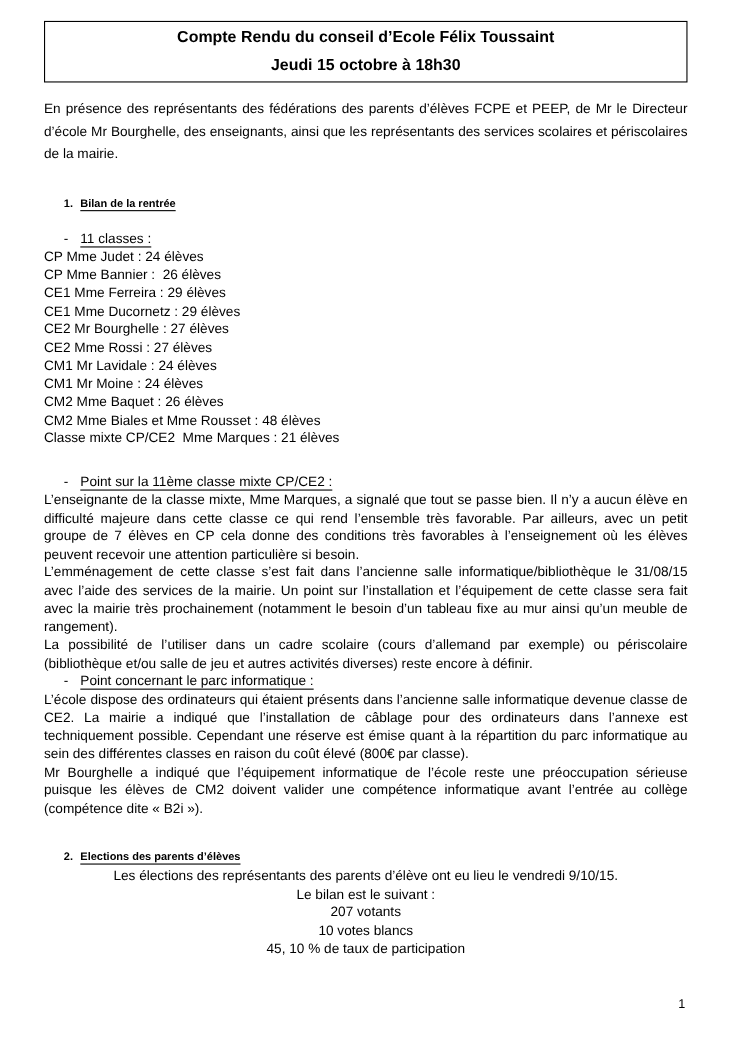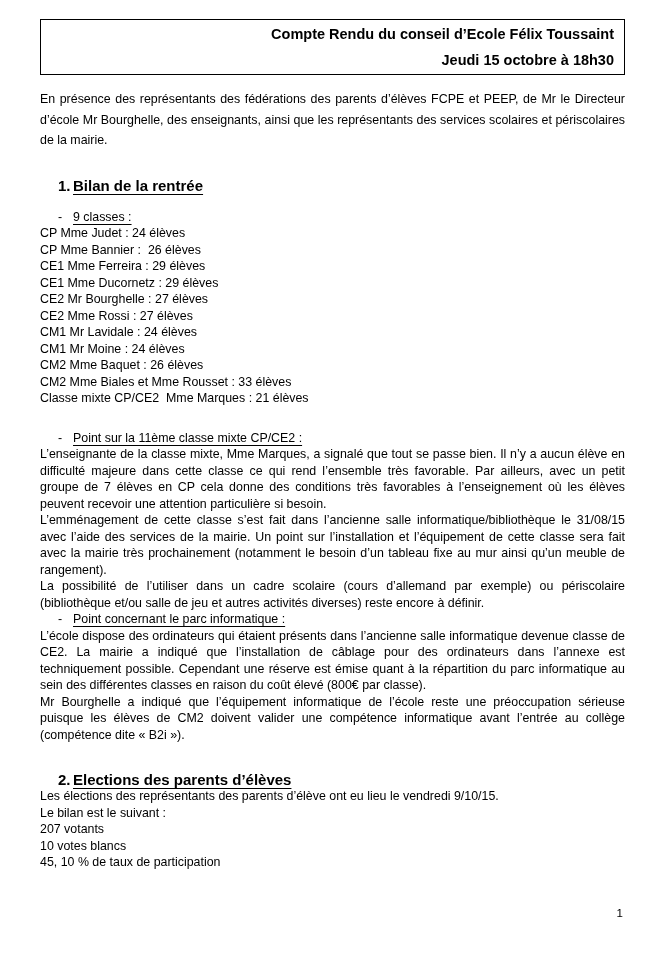--- a/index.html
+++ b/index.html
@@ -12,40 +12,40 @@
     color: #000000;
     font-family: "Liberation Sans", sans-serif;
     font-size: 12.4px;
     line-height: 16.5px;
     box-sizing: border-box;
     padding: 19px 39px 0 40px;
     overflow: hidden;
   }
   .title-box {
     border: 1.5px solid #000000;
-    text-align: right;
+    text-align: center;
     padding: 4px 10px;
     box-sizing: border-box;
   }
   .doc-title, .doc-date {
     font-weight: bold;
     font-size: 14.5px;
     line-height: 20px;
   }
   .doc-date { margin-top: 6px; }
   .intro {
     margin: 14px 0 0 0;
     line-height: 20.5px;
     text-align: justify;
   }
   .section-heading {
     margin-top: 26px;
     padding-left: 18px;
     font-weight: bold;
-    font-size: 15px;
+    font-size: 10px;
     line-height: 17px;
   }
   .marker {
     display: inline-block;
     width: 15px;
     vertical-align: top;
   }
   .u { text-decoration: underline; text-underline-offset: 2.5px; }
   .bullet-row {
     padding-left: 18px;
@@ -53,21 +53,21 @@
   }
   .gap-top-lg { margin-top: 15px; }
   .gap-top-md { margin-top: 23px; }
   .class-list { margin: 0; }
   .class-row { white-space: pre-wrap; line-height: 16.5px; }
   .para {
     margin: 0;
     text-align: justify;
     line-height: 16.5px;
   }
-  .stats-list { margin: 0; }
+  .stats-list { margin: 0; text-align: center; }
   .stats-row { line-height: 16.5px; }
   .page-number {
     position: absolute;
     top: 906px;
     right: 41px;
     font-size: 11.5px;
     line-height: 14px;
   }
 </style>
 </head>
@@ -80,34 +80,34 @@
     <div class="doc-date">Jeudi 15 octobre à 18h30</div>
   </div>
 
   <p class="intro">En présence des représentants des fédérations des parents d’élèves FCPE et PEEP, de Mr le Directeur d’école Mr Bourghelle, des enseignants, ainsi que les représentants des services scolaires et périscolaires de la mairie.</p>
 
   <div class="section-heading">
     <span class="marker">1.</span><span class="u">Bilan de la rentrée</span>
   </div>
 
   <div class="bullet-row gap-top-lg">
-    <span class="marker">-</span><span class="u">9 classes :</span>
+    <span class="marker">-</span><span class="u">11 classes :</span>
   </div>
 
   <div class="class-list">
     <div class="class-row">CP Mme Judet : 24 élèves</div>
     <div class="class-row">CP Mme Bannier :  26 élèves</div>
     <div class="class-row">CE1 Mme Ferreira : 29 élèves</div>
     <div class="class-row">CE1 Mme Ducornetz : 29 élèves</div>
     <div class="class-row">CE2 Mr Bourghelle : 27 élèves</div>
     <div class="class-row">CE2 Mme Rossi : 27 élèves</div>
     <div class="class-row">CM1 Mr Lavidale : 24 élèves</div>
     <div class="class-row">CM1 Mr Moine : 24 élèves</div>
     <div class="class-row">CM2 Mme Baquet : 26 élèves</div>
-    <div class="class-row">CM2 Mme Biales et Mme Rousset : 33 élèves</div>
+    <div class="class-row">CM2 Mme Biales et Mme Rousset : 48 élèves</div>
     <div class="class-row">Classe mixte CP/CE2  Mme Marques : 21 élèves</div>
   </div>
 
   <div class="bullet-row gap-top-md">
     <span class="marker">-</span><span class="u">Point sur la 11ème classe mixte CP/CE2 :</span>
   </div>
   <p class="para">L’enseignante de la classe mixte, Mme Marques, a signalé que tout se passe bien. Il n’y a aucun élève en difficulté majeure dans cette classe ce qui rend l’ensemble très favorable. Par ailleurs, avec un petit groupe de 7 élèves en CP cela donne des conditions très favorables à l’enseignement où les élèves peuvent recevoir une attention particulière si besoin.</p>
 
   <p class="para">L’emménagement de cette classe s’est fait dans l’ancienne salle informatique/bibliothèque le 31/08/15 avec l’aide des services de la mairie. Un point sur l’installation et l’équipement de cette classe sera fait avec la mairie très prochainement (notamment le besoin d’un tableau fixe au mur ainsi qu’un meuble de rangement).</p>
 

